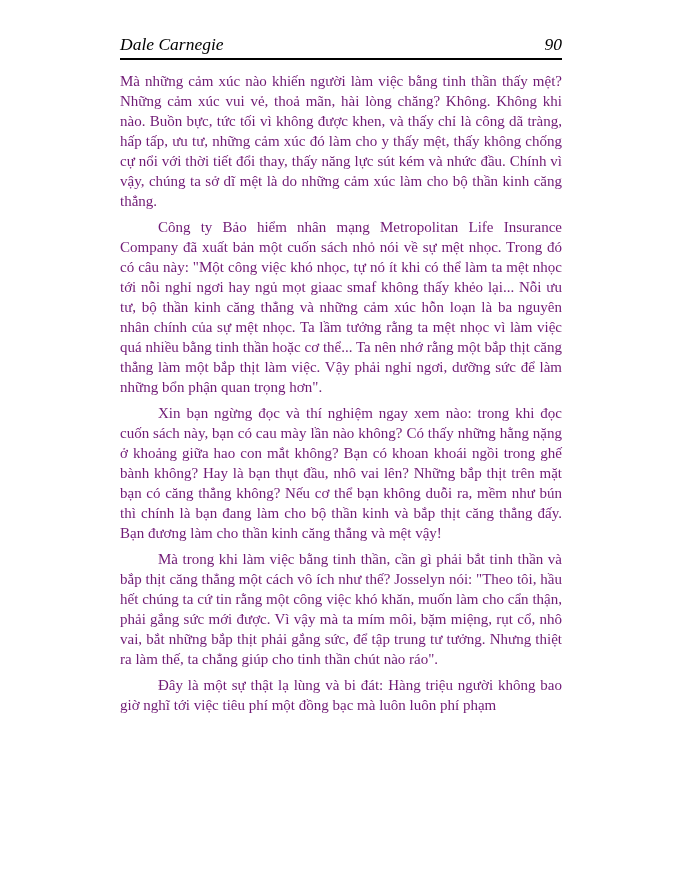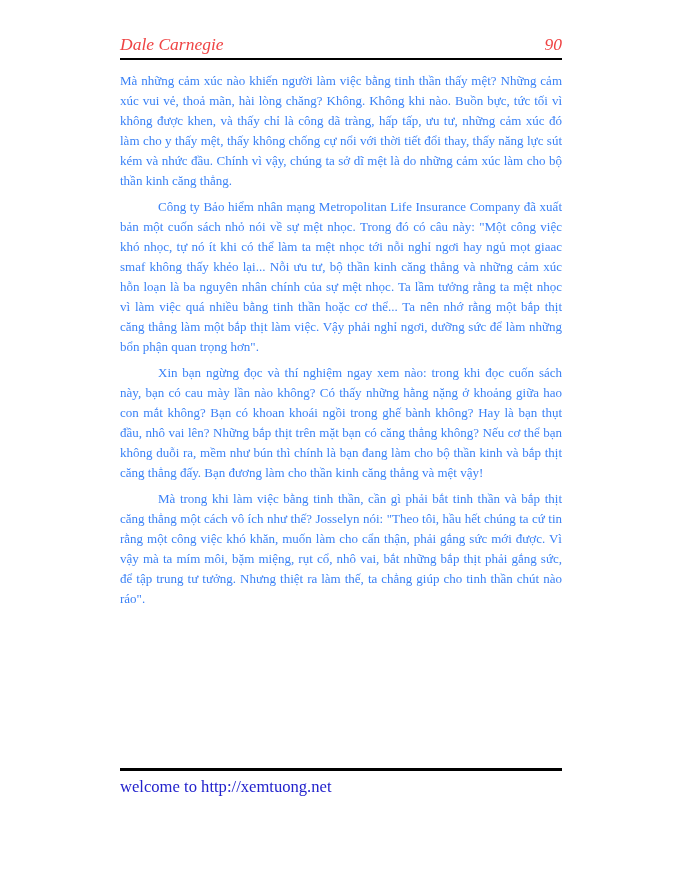--- a/index.html
+++ b/index.html
@@ -20,35 +20,35 @@
     margin-right: 118px; 
   }
   
   .page-header {
     padding-top: 34px;
     display: flex;
     justify-content: space-between;
     align-items: baseline;
     font-style: italic;
     font-size: 17.5px;
-    color: #ef4444;
+    color: #000000;
   }
   .header-rule {
     height: 0;
     border: none;
     border-top: 2px solid #000000;
     margin: 3px 0 0 0;
   }
   
   .body-text {
     margin-top: 11px;
-    font-size: 13px;
+    font-size: 15px;
     line-height: 20px;
     text-align: justify;
-    color: #3b82f6;
+    color: #701a75;
   }
   .body-text p {
     margin: 0 0 6px 0;
     text-indent: 38px;
   }
   .body-text p.first {
     text-indent: 0;
   }
   
   .page-footer {
@@ -80,21 +80,18 @@
       <span class="header-author">Dale Carnegie</span>
       <span class="header-page-number">90</span>
     </div>
     <hr class="header-rule">
 
     <div class="body-text">
       <p class="first">Mà những cảm xúc nào khiến người làm việc bằng tinh thần thấy mệt? Những cảm xúc vui vẻ, thoả mãn, hài lòng chăng? Không. Không khi nào. Buồn bực, tức tối vì không được khen, và thấy chỉ là công dã tràng, hấp tấp, ưu tư, những cảm xúc đó làm cho y thấy mệt, thấy không chống cự nổi với thời tiết đổi thay, thấy năng lực sút kém và nhức đầu. Chính vì vậy, chúng ta sở dĩ mệt là do những cảm xúc làm cho bộ thần kinh căng thẳng.</p>
       <p>Công ty Bảo hiểm nhân mạng Metropolitan Life Insurance Company đã xuất bản một cuốn sách nhỏ nói về sự mệt nhọc. Trong đó có câu này: "Một công việc khó nhọc, tự nó ít khi có thể làm ta mệt nhọc tới nỗi nghỉ ngơi hay ngủ mọt giaac smaf không thấy khẻo lại... Nỗi ưu tư, bộ thần kinh căng thẳng và những cảm xúc hỗn loạn là ba nguyên nhân chính của sự mệt nhọc. Ta lầm tưởng rằng ta mệt nhọc vì làm việc quá nhiều bằng tinh thần hoặc cơ thể... Ta nên nhớ rằng một bắp thịt căng thẳng làm một bắp thịt làm việc. Vậy phải nghỉ ngơi, dưỡng sức để làm những bổn phận quan trọng hơn".</p>
       <p>Xin bạn ngừng đọc và thí nghiệm ngay xem nào: trong khi đọc cuốn sách này, bạn có cau mày lần nào không? Có thấy những hằng nặng ở khoảng giữa hao con mắt không? Bạn có khoan khoái ngồi trong ghế bành không? Hay là bạn thụt đầu, nhô vai lên? Những bắp thịt trên mặt bạn có căng thẳng không? Nếu cơ thể bạn không duỗi ra, mềm như bún thì chính là bạn đang làm cho bộ thần kinh và bắp thịt căng thẳng đấy. Bạn đương làm cho thần kinh căng thẳng và mệt vậy!</p>
       <p>Mà trong khi làm việc bằng tinh thần, cần gì phải bắt tinh thần và bắp thịt căng thẳng một cách vô ích như thế? Josselyn nói: "Theo tôi, hầu hết chúng ta cứ tin rằng một công việc khó khăn, muốn làm cho cẩn thận, phải gắng sức mới được. Vì vậy mà ta mím môi, bặm miệng, rụt cổ, nhô vai, bắt những bắp thịt phải gắng sức, để tập trung tư tưởng. Nhưng thiệt ra làm thế, ta chẳng giúp cho tinh thần chút nào ráo".</p>
+      <p>Đây là một sự thật lạ lùng và bi đát: Hàng triệu người không bao giờ nghĩ tới việc tiêu phí một đồng bạc mà luôn luôn phí phạm</p>
     </div>
 
   </div>
 
-  <div class="page-footer">
-    <hr class="footer-rule">
-    <span class="footer-link">welcome to http://xemtuong.net</span>
-  </div>
 </div>
 
 </body></html>

